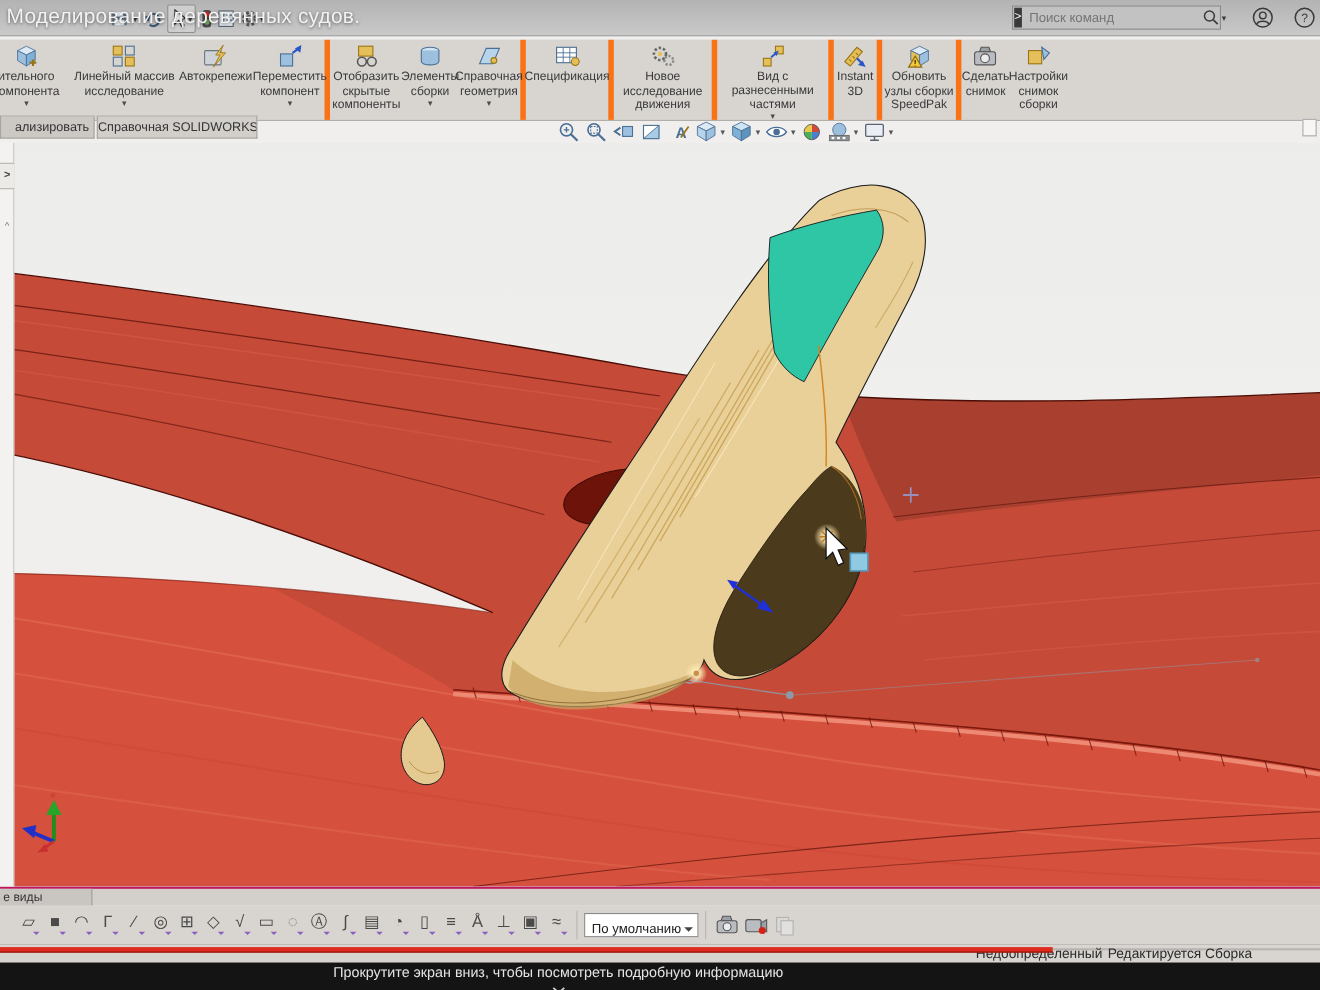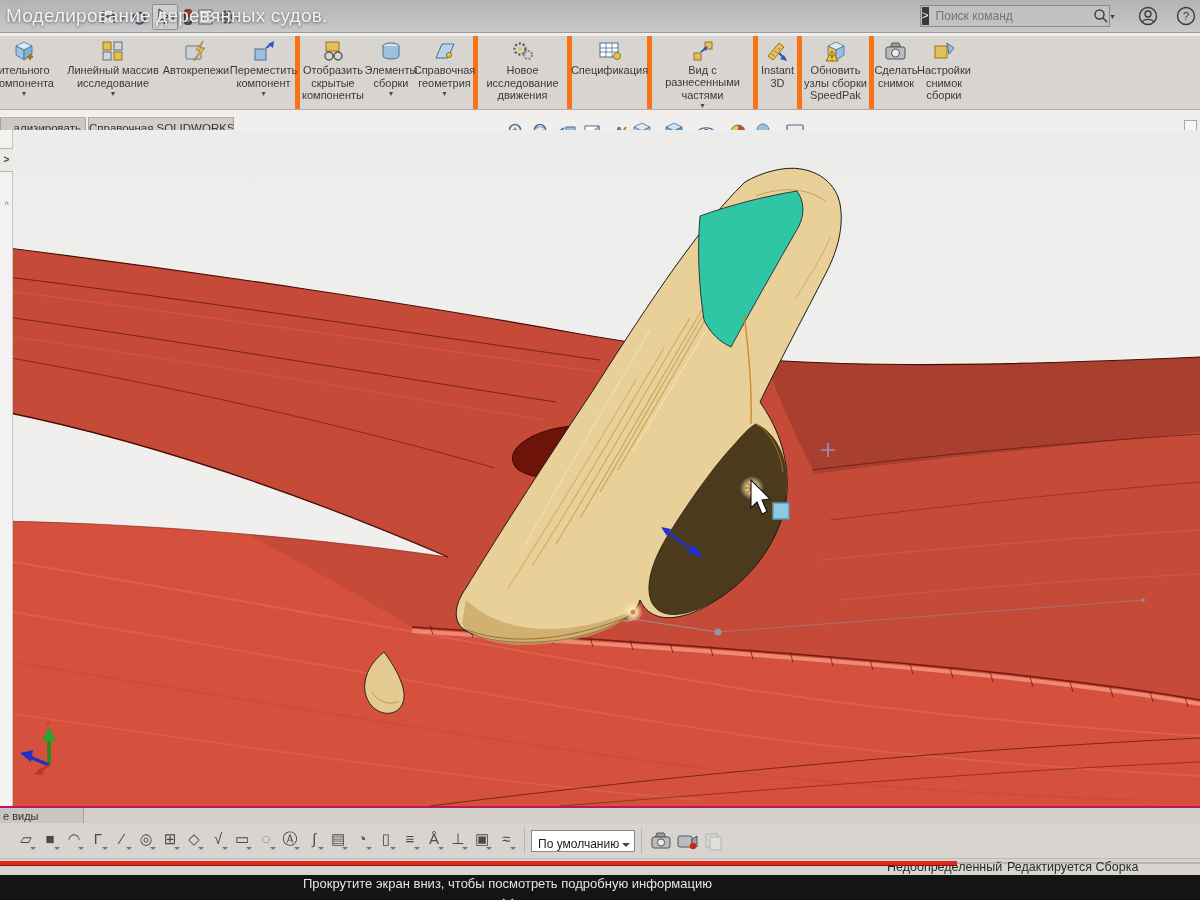--- a/index.html
+++ b/index.html
@@ -26,21 +26,21 @@
   
   .ribbon{position:absolute;left:0;top:36px;width:1200px;height:73px;background:#d8d5d1;
     border-bottom:1px solid #b2aea9;display:flex;overflow:hidden;}
   .rbtn{flex:0 0 auto;display:flex;flex-direction:column;align-items:center;padding-top:2px;
     box-sizing:border-box;cursor:default;}
   .rbtn.sep{border-right:5px solid #f97316;}
   .ricon{height:26px;display:flex;align-items:center;justify-content:center;}
   .rlbl{font-size:11px;line-height:12.5px;color:#3a3a3a;text-align:center;white-space:pre-line;}
   .rcaret{font-size:8px;line-height:7px;color:#4a4a4a;margin-top:1px;}
   
-  .tabzone{position:absolute;left:0;top:105px;width:1200px;height:25px;margin-top:12px;}
+  .tabzone{position:absolute;left:0;top:105px;width:1200px;height:25px;}
   .swtab{position:absolute;top:0;height:21px;background:#ccc9c5;border:1px solid #a7a39e;
     border-top-color:#b7b3ae;font-size:11.5px;color:#333;line-height:21px;text-align:center;
     box-sizing:border-box;overflow:hidden;white-space:nowrap;}
   .headsup{position:absolute;left:505px;top:3px;display:flex;align-items:center;gap:1px;}
   .hu{width:24px;height:24px;display:flex;align-items:center;justify-content:center;}
   .hucaret{font-size:8px;color:#555;margin:0 2px 0 0;}
   .minitab{position:absolute;left:1184px;top:3px;width:13px;height:16px;background:#f7f6f5;
     border:1px solid #a9a9a9;box-sizing:border-box;}
   
   .viewport{position:absolute;left:0;top:130px;width:1200px;height:676px;}
@@ -233,41 +233,41 @@
         <span class="ricon">
           <svg width="24" height="22">
             <polygon points="3,18 9,4 21,4 15,18" fill="#b8d4ea" stroke="#4a6f94"></polygon>
             <circle cx="16" cy="15" r="2.6" fill="#e5c05a" stroke="#9a7514"></circle>
           </svg>
         </span>
         <div class="rlbl">Справочная
 геометрия</div>
         <div class="rcaret">▾</div>
       </div>
+      <div class="rbtn sep" style="width: 80px;">
+        <span class="ricon">
+          <svg width="24" height="22">
+            <rect x="2" y="3" width="18" height="14" fill="#fff" stroke="#4a6f94"></rect>
+            <path d="M2,8 h18 M2,12 h18 M8,3 v14 M14,3 v14" stroke="#4a6f94" stroke-width=".8"></path>
+            <circle cx="19" cy="16" r="3.5" fill="#e5c05a" stroke="#9a7514"></circle>
+          </svg>
+        </span>
+        <div class="rlbl">Спецификация</div>
+      </div>
       <div class="rbtn sep" style="width: 94px;">
         <span class="ricon">
           <svg width="24" height="22">
             <circle cx="9" cy="9" r="5.5" fill="none" stroke="#666" stroke-width="2.4" stroke-dasharray="2.2,1.8"></circle>
             <circle cx="17" cy="15" r="4" fill="none" stroke="#888" stroke-width="2.2" stroke-dasharray="2,1.6"></circle>
             <circle cx="9" cy="9" r="2" fill="#e5c05a"></circle>
           </svg>
         </span>
         <div class="rlbl">Новое
 исследование
 движения</div>
-      </div>
-      <div class="rbtn sep" style="width: 80px;">
-        <span class="ricon">
-          <svg width="24" height="22">
-            <rect x="2" y="3" width="18" height="14" fill="#fff" stroke="#4a6f94"></rect>
-            <path d="M2,8 h18 M2,12 h18 M8,3 v14 M14,3 v14" stroke="#4a6f94" stroke-width=".8"></path>
-            <circle cx="19" cy="16" r="3.5" fill="#e5c05a" stroke="#9a7514"></circle>
-          </svg>
-        </span>
-        <div class="rlbl">Спецификация</div>
       </div>
       <div class="rbtn sep" style="width: 106px;">
         <span class="ricon">
           <svg width="24" height="22">
             <rect x="3" y="13" width="7" height="7" fill="#e5c05a" stroke="#9a7514"></rect>
             <rect x="14" y="2" width="7" height="7" fill="#e5c05a" stroke="#9a7514"></rect>
             <path d="M10,12 L15,8" stroke="#2a56c6" stroke-width="1.8"></path>
             <polygon points="17,6 15,11 12,8" fill="#2a56c6"></polygon>
           </svg>
         </span>

